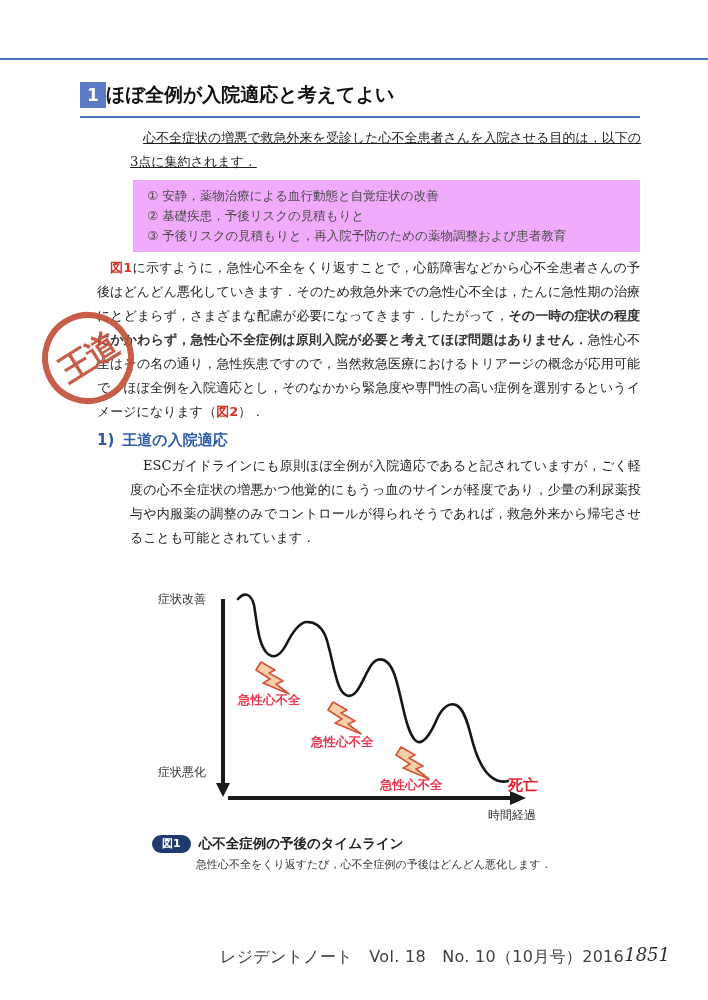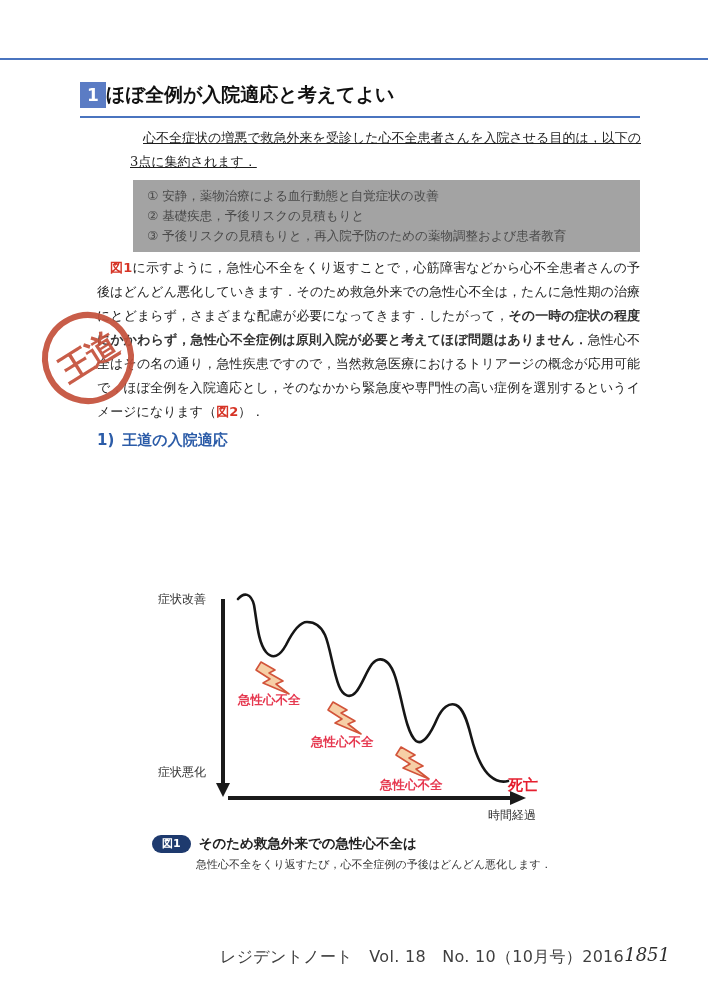--- a/index.html
+++ b/index.html
@@ -32,21 +32,21 @@
   .para { position:absolute; font-size:13px; line-height:24px; text-align:justify; color:#1e1e1e; }
   .indent { text-indent:1em; }
   .p-intro { top:126px; left:130px; width:511px;text-decoration:underline; }
   .p-main  { top:256px; left:97px;  width:543px; }
   .p-sub   { top:454px; left:130px; width:511px; }
   .fig-ref { font-family:"DejaVu Sans", sans-serif; font-weight:bold; color:#d63426; }
   .bold-run { font-family:"DejaVu Sans", sans-serif; font-weight:bold; color:#333; }
 
   
   .goals-box {
-    position:absolute; top:180px; left:133px; width:479px; background:#a3a3a3;
+    position:absolute; top:180px; left:133px; width:479px; background:#f0abfc;
     padding:6px 14px 6px 14px; font-family:"DejaVu Sans", sans-serif;
     font-size:12.5px; line-height:20px; color:#4a4a4a;
   }
   .goals-box div { white-space:nowrap; }
 
   
   .stamp {
     position:absolute; top:312px; left:42px; width:92px; height:92px;
     transform:rotate(-26deg); opacity:0.92;
   }
@@ -119,20 +119,21 @@
   <div class="stamp">
     <div class="stamp-circle">
       <span class="stamp-text">王道</span>
     </div>
   </div>
 
   <div class="subsection">
     <span class="sp">1)</span><span>王道の入院適応</span>
   </div>
 
+  <div class="para p-sub indent">ESCガイドラインにも原則ほぼ全例が入院適応であると記されていますが，ごく軽度の心不全症状の増悪かつ他覚的にもうっ血のサインが軽度であり，少量の利尿薬投与や内服薬の調整のみでコントロールが得られそうであれば，救急外来から帰宅させることも可能とされています．</div>
 
   <div class="chart">
     <svg viewBox="0 0 430 248" width="430" height="248">
 
       <line x1="73" y1="14" x2="73" y2="198" stroke="#1a1a1a" stroke-width="4"></line>
       <polygon points="66,198 80,198 73,212" fill="#1a1a1a"></polygon>
       <text x="8" y="18" class="axis-label">症状改善</text>
       <text x="8" y="191" class="axis-label">症状悪化</text>
 
       <line x1="78" y1="213" x2="360" y2="213" stroke="#1a1a1a" stroke-width="4"></line>
@@ -158,20 +159,20 @@
 
       <text x="88" y="119" class="event-label">急性心不全</text>
       <text x="161" y="161" class="event-label">急性心不全</text>
       <text x="230" y="204" class="event-label">急性心不全</text>
       <text x="358" y="205" class="death-label">死亡</text>
     </svg>
   </div>
 
   <div class="fig-caption">
     <span class="fig-pill">図1</span>
-    <span class="fig-title">そのため救急外来での急性心不全は</span>
+    <span class="fig-title">心不全症例の予後のタイムライン</span>
   </div>
   <div class="fig-subcaption">急性心不全をくり返すたび，心不全症例の予後はどんどん悪化します．</div>
 
   <div class="footer-journal">レジデントノート　Vol. 18　No. 10（10月号）2016</div>
   <div class="footer-page">1851</div>
 
 </div>
 
 </body></html>

